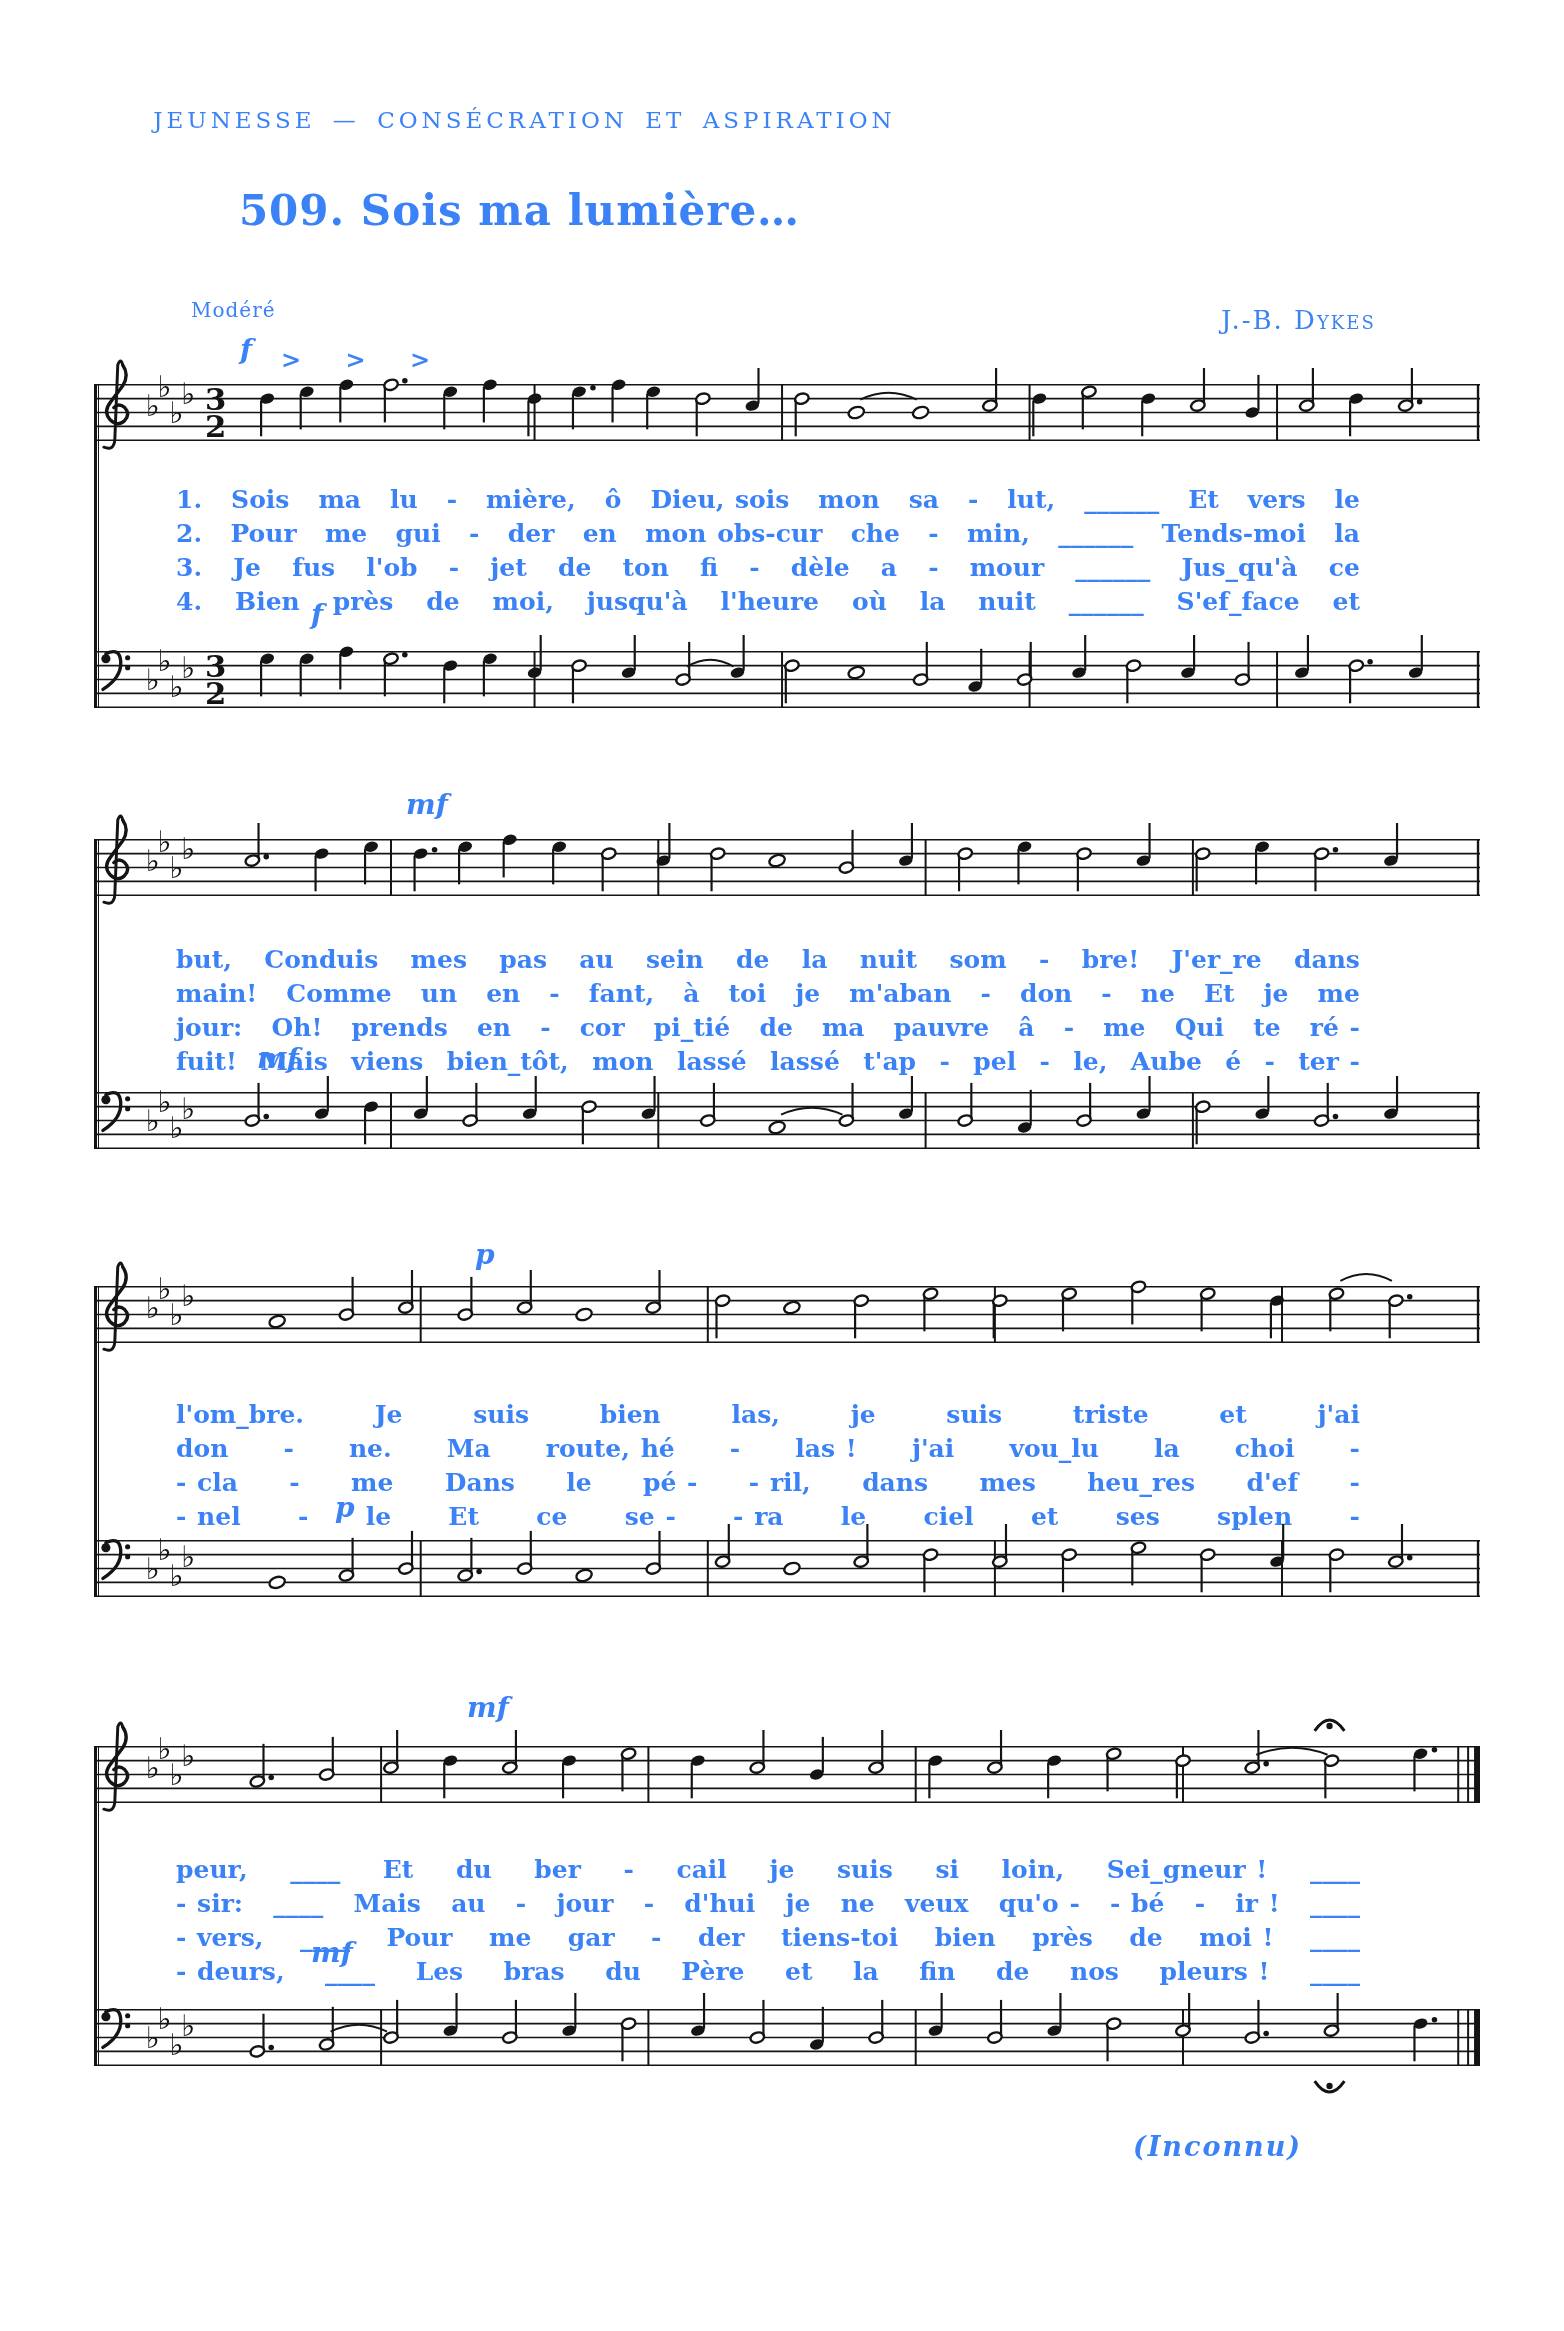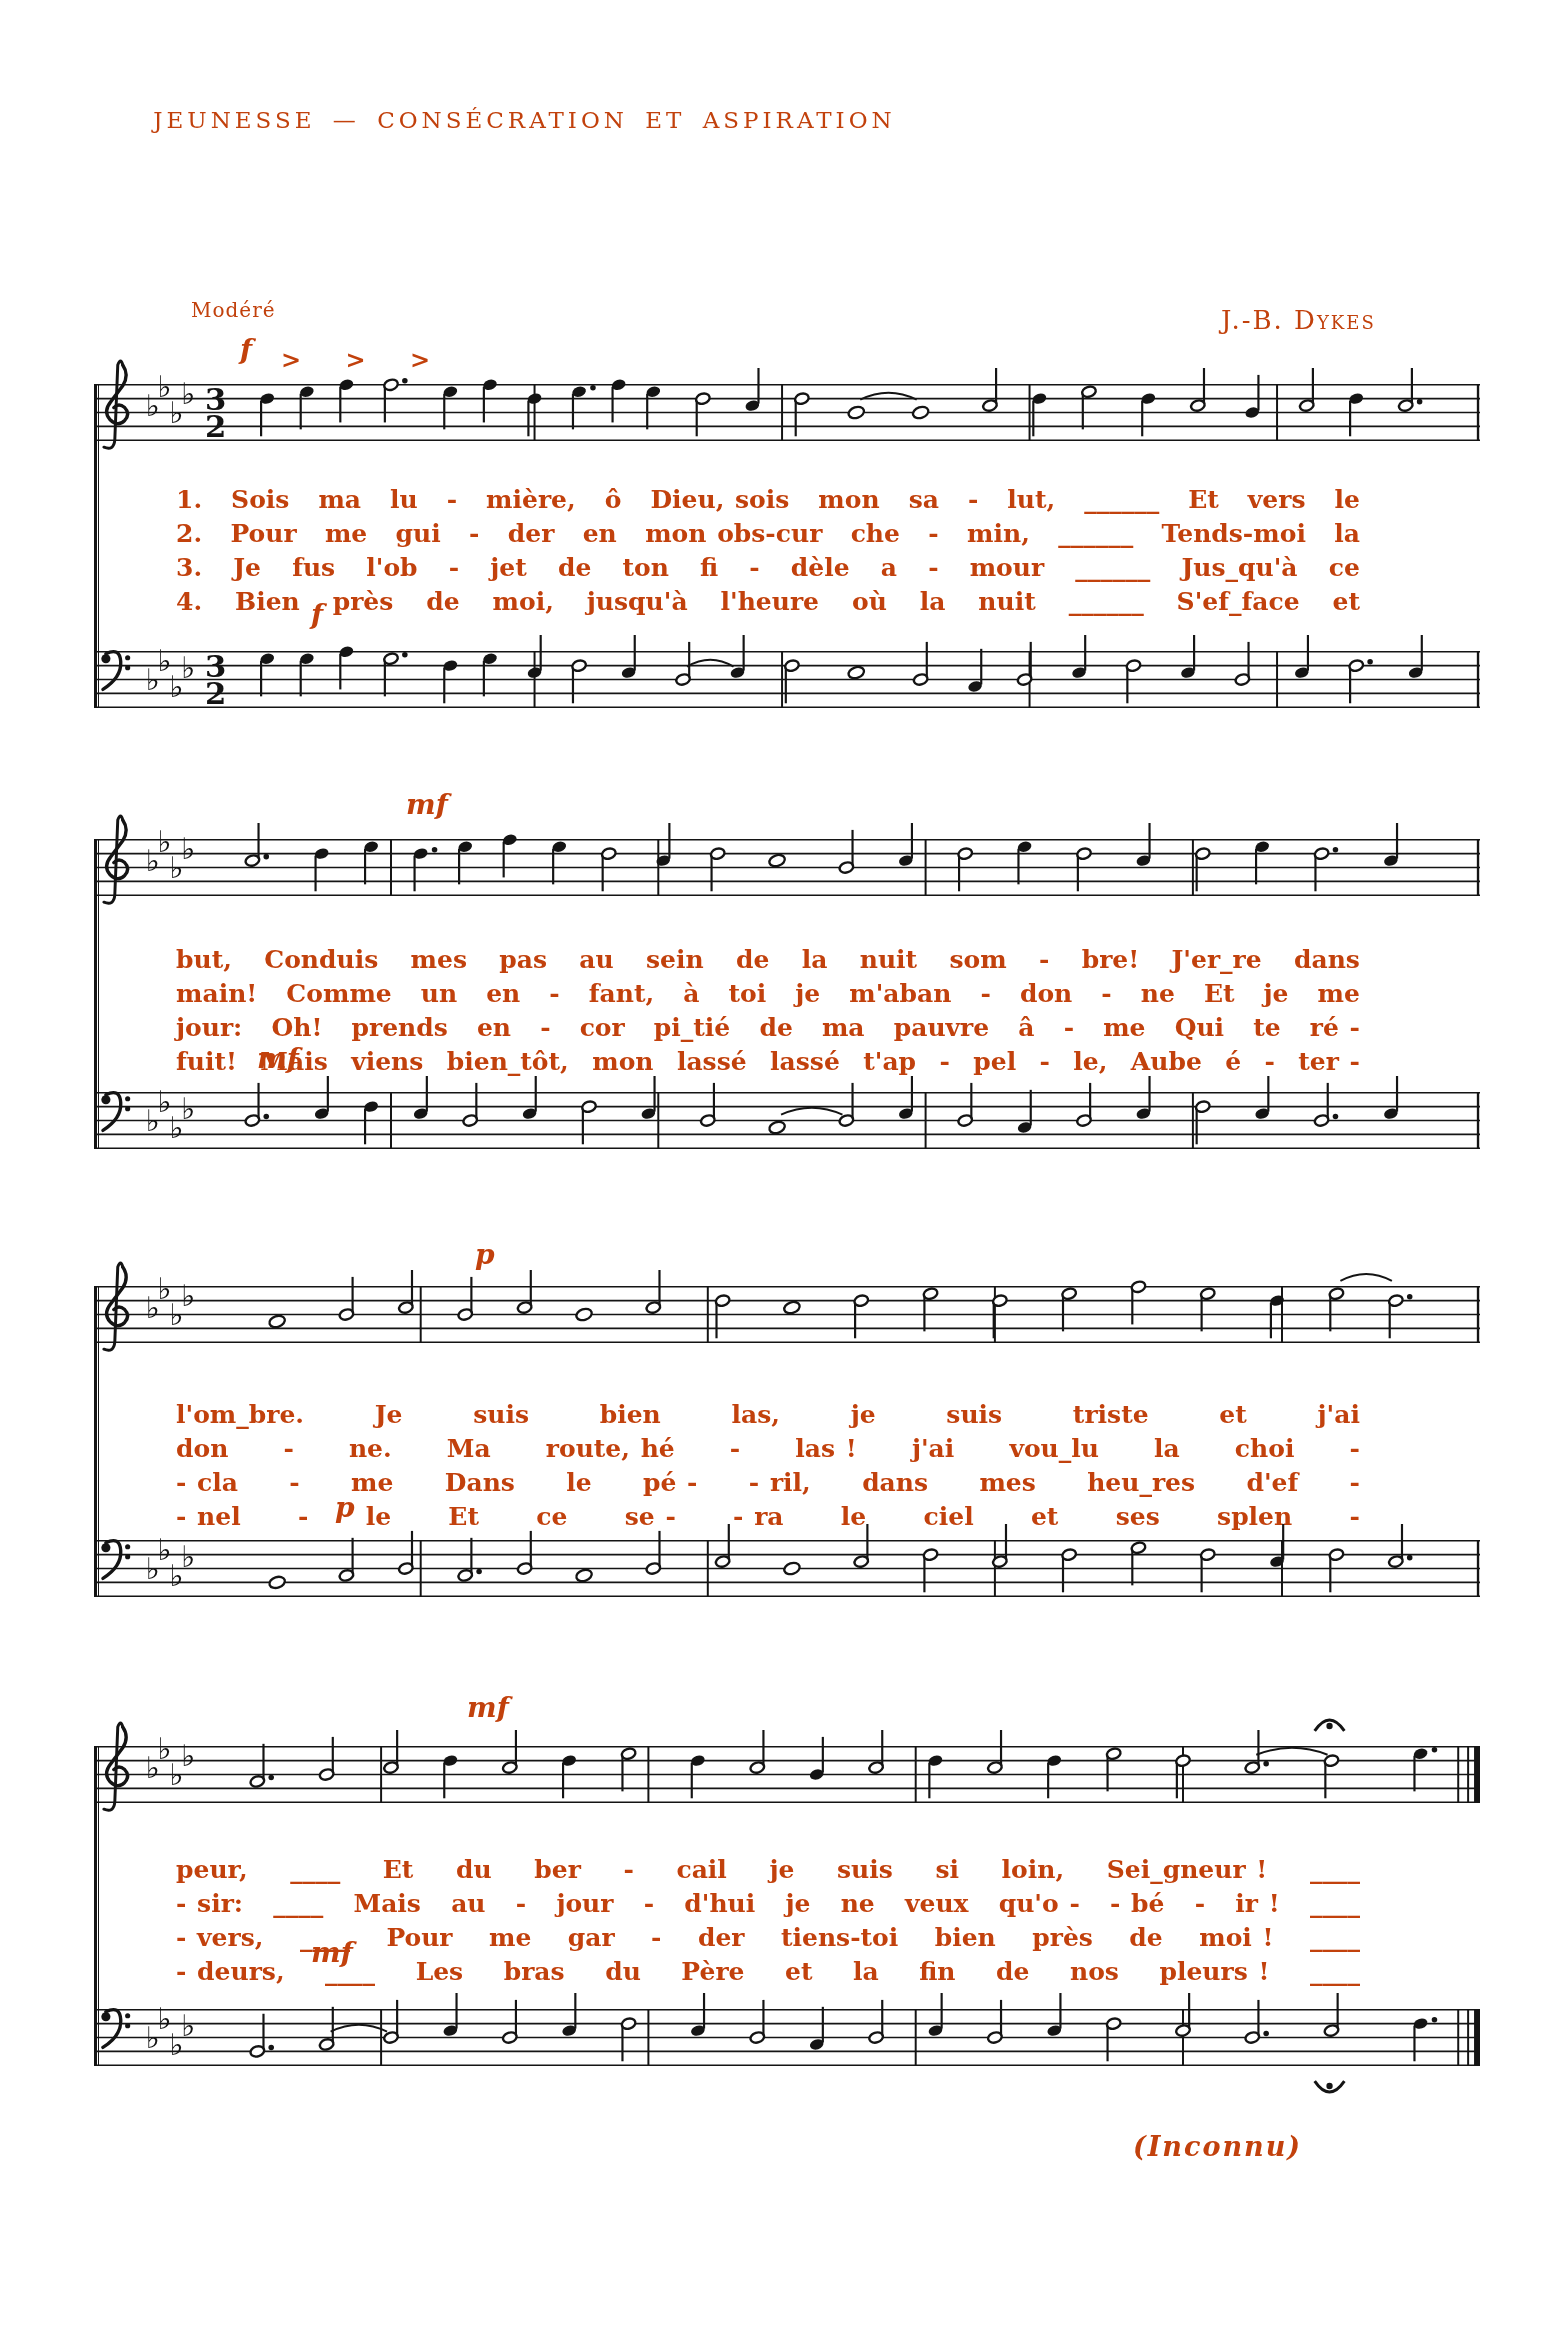--- a/index.html
+++ b/index.html
@@ -1,18 +1,18 @@
 <!DOCTYPE html>
 <html><head>
 <meta charset="utf-8">
 <style>
   html,body{margin:0;padding:0;background:#888;}
   #page{
     position:relative; width:1564px; height:2332px; background:#ffffff;
-    font-family:"DejaVu Serif", serif; color:#c2410c; overflow:hidden;
+    font-family:"DejaVu Serif", serif; color:#3b82f6; overflow:hidden;
   }
   .abs{position:absolute;}
   .header{
     left:94px; top:107px; width:861px; text-align:center;
     font-size:23px; letter-spacing:4px; font-weight:500; word-spacing:6px;
   }
   .title{
     left:94px; top:186px; width:851px; text-align:center;
     font-size:42px; font-weight:bold; letter-spacing:1px;
   }
@@ -35,20 +35,21 @@
     font-size:27px; letter-spacing:8px; }
   svg text.flat{ font-family:"DejaVu Sans", sans-serif; font-size:30px; fill:#141414;}
   svg text.tsig{ font-family:"DejaVu Serif", serif; font-size:31px; font-weight:bold; fill:#141414; }
 </style>
 </head>
 <body>
 
 <div id="page">
 
   <div class="abs header">JEUNESSE — CONSÉCRATION ET ASPIRATION</div>
+  <div class="abs title">509.  Sois ma lumière…</div>
   <div class="abs tempo">Modéré</div>
   <div class="abs composer">J.-B. Dykes</div>
 
   <div class="abs sysline" style="top:384px;height:323px;"></div>
   <div class="abs dyn" style="left:240px;top:333px;">f</div>
   <div class="abs accents" style="left:281px;top:345px;">&gt;  &gt;  &gt;</div>
   <svg class="abs staff" style="top:345px;" viewBox="0 0 1400 140">
       <line x1="0" y1="40" x2="1400" y2="40" stroke="#141414" stroke-width="1.6"></line>
       <line x1="0" y1="54" x2="1400" y2="54" stroke="#141414" stroke-width="1.6"></line>
       <line x1="0" y1="68" x2="1400" y2="68" stroke="#141414" stroke-width="1.6"></line>

